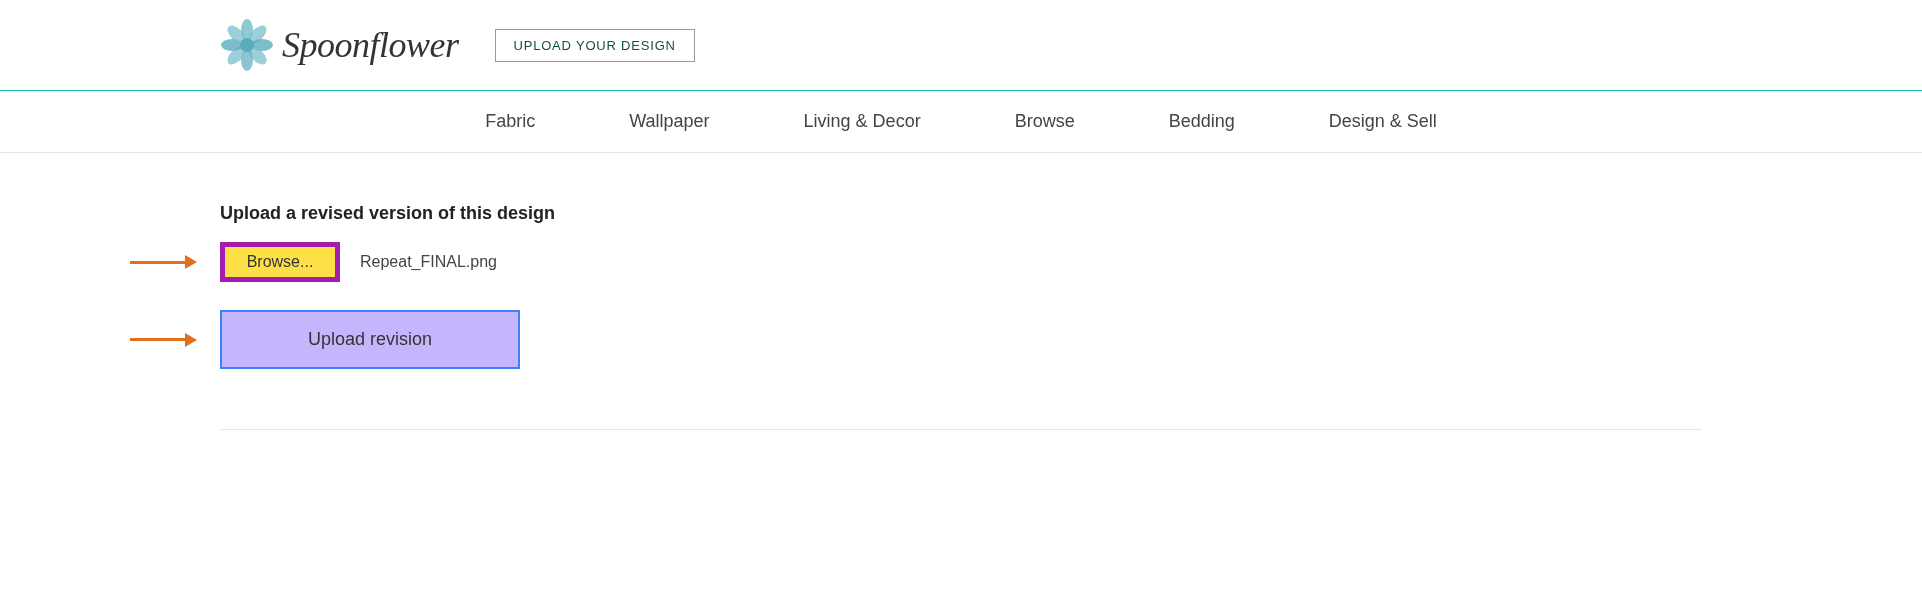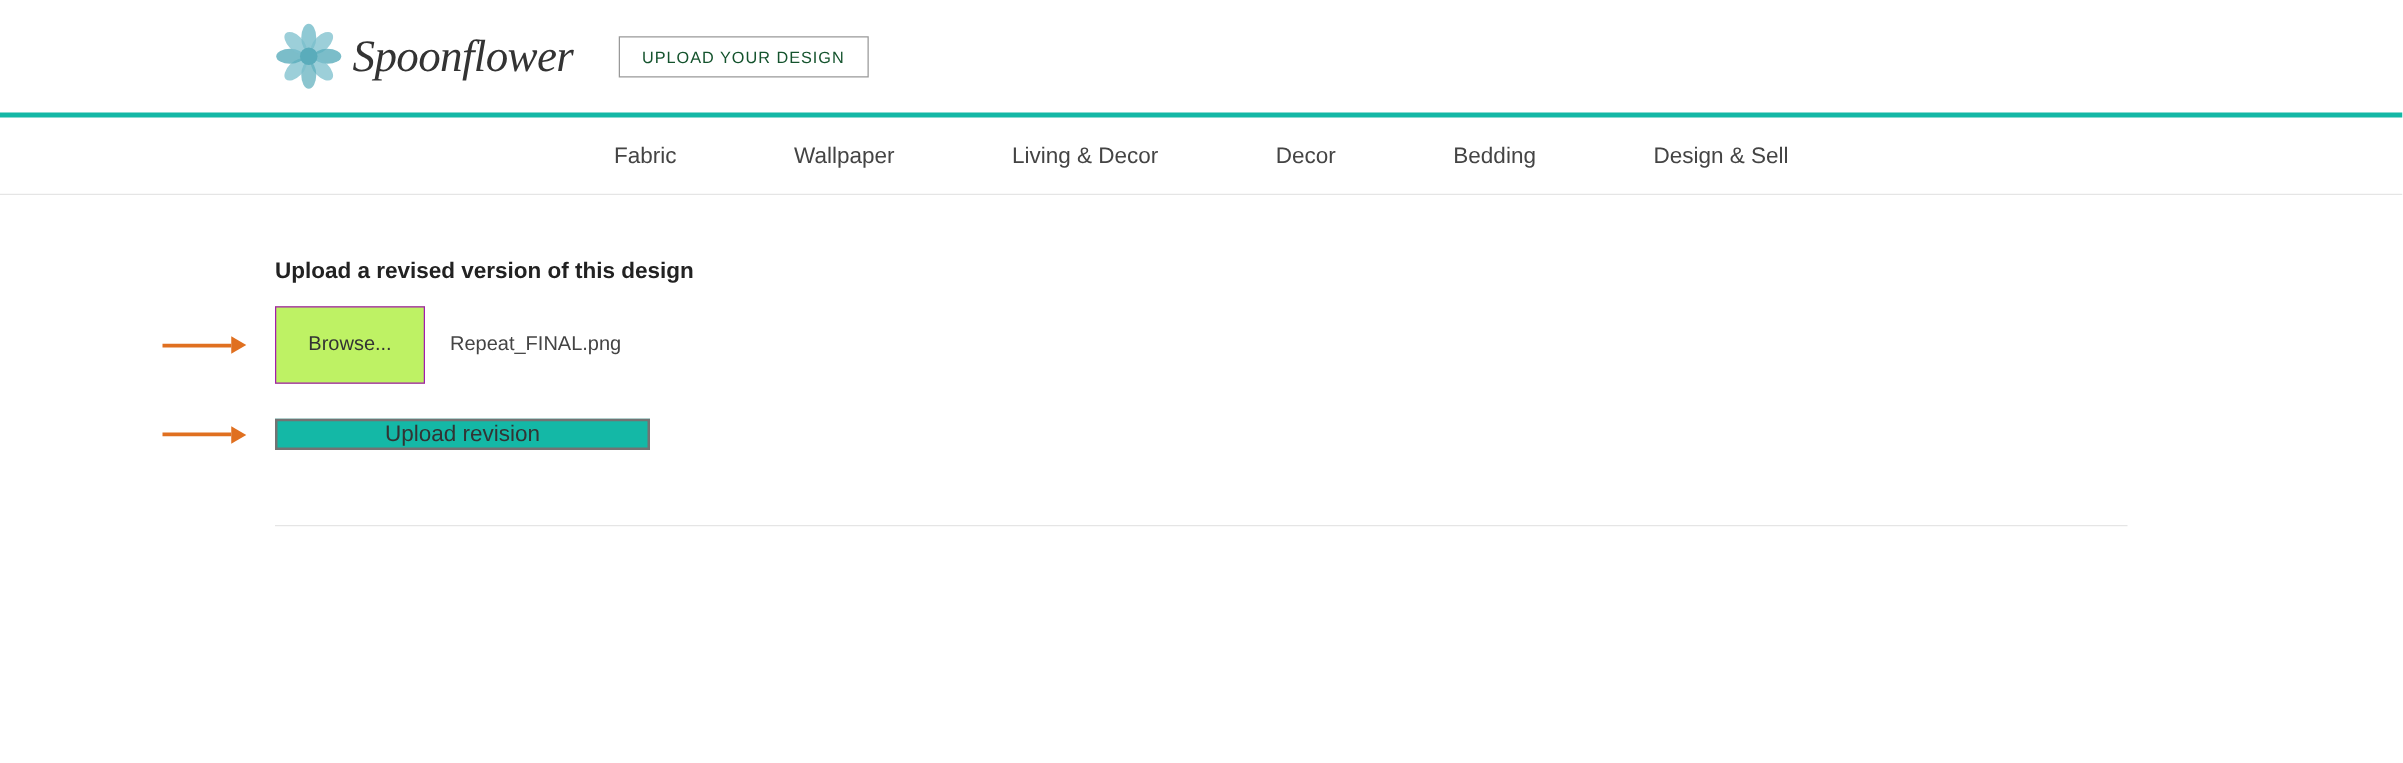--- a/index.html
+++ b/index.html
@@ -14,21 +14,21 @@
       color: #333;
       width: 1922px;
       min-height: 610px;
     }
 
     
     .header {
       display: flex;
       align-items: flex-end;
       padding: 18px 220px;
-      border-bottom: 4px solid #14b8a6;
+      border-bottom: 1px solid #14b8a6;
     }
 
     .logo-area {
       display: flex;
       align-items: center;
       gap: 8px;
     }
 
     .logo-flower {
       width: 54px;
@@ -119,23 +119,23 @@
 
     .arrow-head {
       width: 0;
       height: 0;
       border-top: 7px solid transparent;
       border-bottom: 7px solid transparent;
       border-left: 12px solid #e07020;
     }
 
     .browse-btn {
-      border: 1px solid #a21caf;
-      background: #bef264;
-      padding: 21px 20px;
+      border: 5px solid #a21caf;
+      background: #fde047;
+      padding: 6px 20px;
       font-size: 16px;
       color: #333;
       cursor: pointer;
       min-width: 120px;
     }
 
     .file-name-display {
       font-size: 16px;
       color: #444;
     }
@@ -150,23 +150,23 @@
     .arrow-indicator-2 {
       position: absolute;
       left: -90px;
       top: 50%;
       transform: translateY(-50%);
       display: flex;
       align-items: center;
     }
 
     .upload-revision-btn {
-      border: 2px solid #737373;
-      background: #14b8a6;
-      padding: 0 36px;
+      border: 2px solid #3b82f6;
+      background: #c4b5fd;
+      padding: 17px 36px;
       font-size: 18px;
       color: #333;
       cursor: pointer;
       min-width: 300px;
       font-weight: 400;
     }
 
     
     .bottom-divider {
       border-bottom: 1px solid #e5e5e5;
@@ -193,21 +193,21 @@
     </svg>
     <span class="logo-text">Spoonflower</span>
     <button class="upload-design-btn">UPLOAD YOUR DESIGN</button>
   </div>
 </div>
 
 <nav class="nav-bar">
   <a class="nav-item">Fabric</a>
   <a class="nav-item">Wallpaper</a>
   <a class="nav-item">Living &amp; Decor</a>
-  <a class="nav-item">Decor</a>
+  <a class="nav-item">Browse</a>
   <a class="nav-item">Bedding</a>
   <a class="nav-item">Design &amp; Sell</a>
 </nav>
 
 <div class="main-content">
   <div class="section-title">Upload a revised version of this design</div>
 
   <div class="file-input-row">
     <div class="arrow-indicator">
       <div class="arrow-line"></div>

